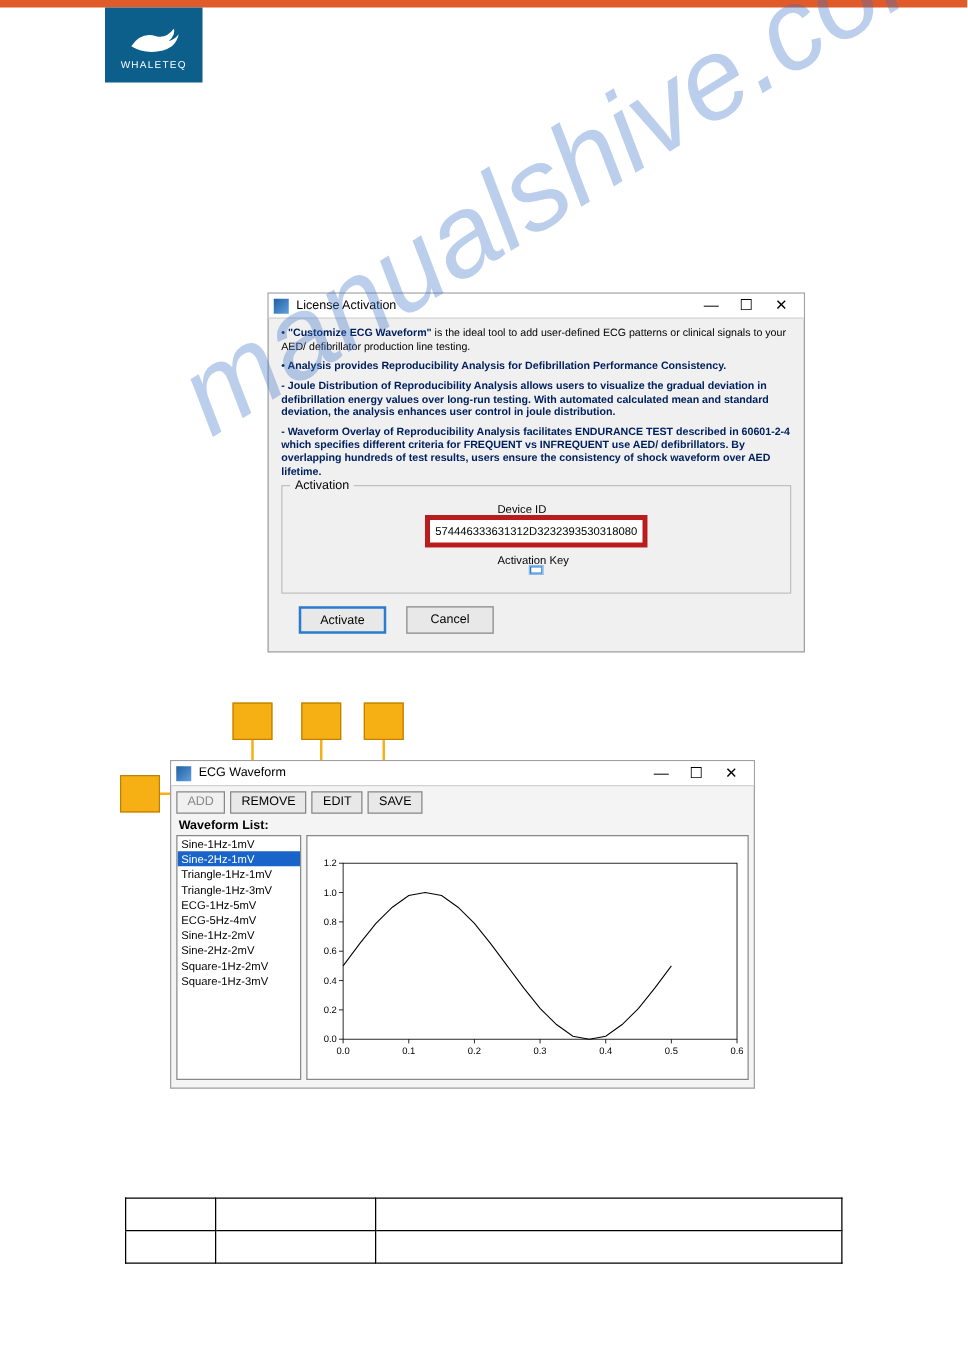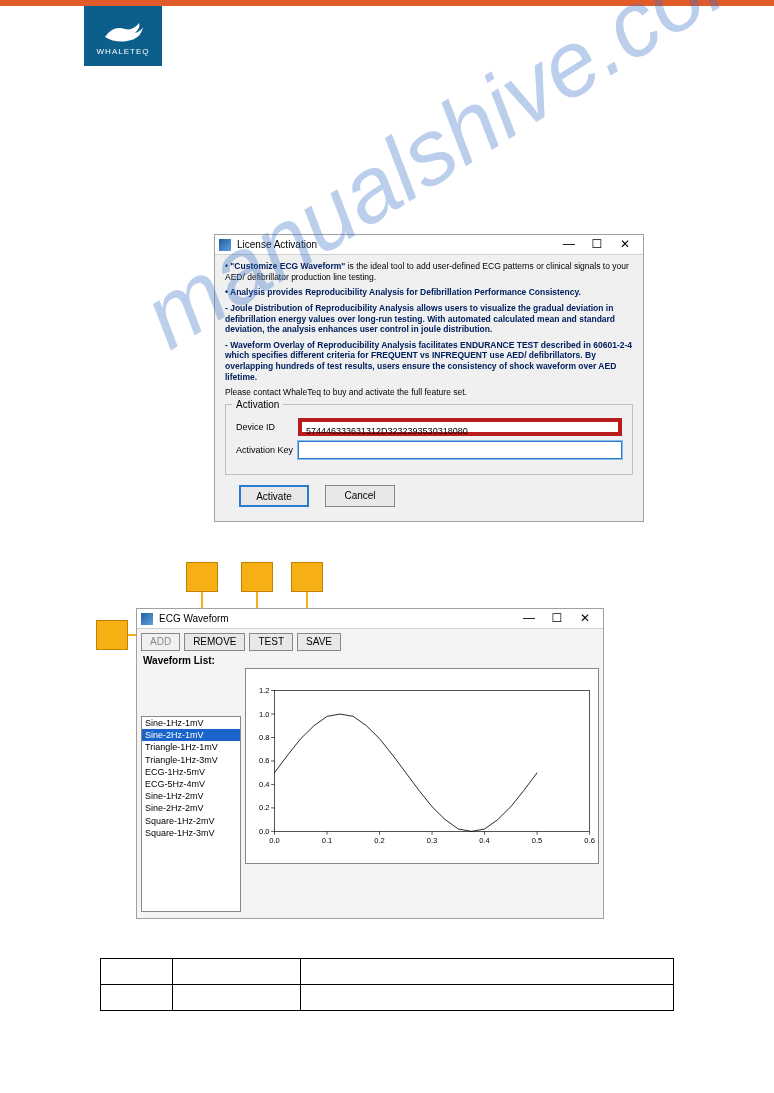--- a/index.html
+++ b/index.html
@@ -16,40 +16,40 @@
   .dlg1 { position: absolute; top: 234px; left: 214px; width: 430px; border: 1px solid #a0a0a0; background: #f0f0f0; font-size: 8.5px; color: #000; }
   .titlebar { height: 20px; background: #fff; border-bottom: 1px solid #d0d0d0; display: flex; align-items: center; padding: 0 4px; }
   .titlebar .tb-icon { width: 12px; height: 12px; background: linear-gradient(135deg,#2060a0,#60a0e0); margin-right: 6px; }
   .titlebar .tb-title { flex: 1; font-size: 10px; }
   .tb-btn { width: 28px; height: 18px; text-align: center; font-size: 12px; line-height: 16px; }
   .dlg1 .body { padding: 6px 10px 10px; }
   .dlg1 .body p { margin-bottom: 5px; line-height: 1.25; }
   .dlg1 .body .b1 { color: #002060; font-weight: bold; }
   .group { border: 1px solid #c0c0c0; margin-top: 6px; padding: 8px 10px 10px; position: relative; }
   .group .legend { position: absolute; top: -6px; left: 6px; background: #f0f0f0; padding: 0 4px; font-size: 10px; }
-  .row { display: flex; align-items: center; margin: 5px 0; }
+  .row { display: flex; align-items: center; margin: 5px 0; flex-direction: column; }
   .row label { width: 62px; font-size: 9px; }
   .row .field { flex: 1; height: 18px; border: 4px solid #b91c1c; background: #fff; font-size: 9px; padding: 2px 4px; line-height: 14px; }
   .row .field.focus { border: 1px solid #2a7bd0; outline: 1px solid #8bbbe8; }
   .btn-row { display: flex; justify-content: flex-start; gap: 16px; padding: 10px 14px 4px; }
   .btn { width: 70px; height: 22px; border: 1px solid #888; background: #e8e8e8; font-size: 10px; text-align: center; line-height: 20px; }
   .btn.primary { border: 2px solid #2a7bd0; }
 
   
   .callout { position: absolute; width: 32px; height: 30px; background: #f6b014; border: 1px solid #c08000; }
   .conn { position: absolute; background: #f6b014; }
 
   
   .dlg2 { position: absolute; top: 608px; left: 136px; width: 468px; border: 1px solid #a0a0a0; background: #f4f4f4; }
   .toolbar { padding: 4px 4px 2px; display: flex; gap: 4px; }
   .tbtn { height: 18px; padding: 0 8px; border: 1px solid #888; background: #e8e8e8; font-size: 10px; line-height: 16px; text-align: center; }
   .tbtn.disabled { color: #888; background: #f0f0f0; }
   .wf-label { font-size: 10px; padding: 2px 6px; font-weight: bold; }
   .wf-body { display: flex; padding: 0 4px 6px; gap: 4px; }
-  .list { width: 100px; height: 196px; border: 1px solid #888; background: #fff; font-size: 9px; overflow: hidden; margin-top: 48px; }
+  .list { width: 100px; height: 196px; border: 1px solid #888; background: #fff; font-size: 9px; overflow: hidden; }
   .list .item { padding: 0 3px; line-height: 12.2px; height: 12.2px; white-space: nowrap; }
   .list .item.sel { background: #1a63c8; color: #fff; }
   .chart { flex: 1; height: 196px; border: 1px solid #888; background: #fff; position: relative; }
   .chart svg { width: 100%; height: 100%; }
 
   
   .btable { position: absolute; top: 958px; left: 100px; width: 574px; border-collapse: collapse; }
   .btable td { border: 1px solid #000; height: 26px; }
   .btable .c1 { width: 72px; }
   .btable .c2 { width: 128px; }
@@ -74,21 +74,20 @@
     <div class="tb-title">License Activation</div>
     <div class="tb-btn">—</div>
     <div class="tb-btn">☐</div>
     <div class="tb-btn">✕</div>
   </div>
   <div class="body">
     <p><span class="b1">• "Customize ECG Waveform"</span><span> is the ideal tool to add user-defined ECG patterns or clinical signals to your AED/ defibrillator production line testing.</span></p>
     <p class="b1">• Analysis provides Reproducibility Analysis for Defibrillation Performance Consistency.</p>
     <p class="b1">   - Joule Distribution of Reproducibility Analysis allows users to visualize the gradual deviation in defibrillation energy values over long-run testing. With automated calculated mean and standard deviation, the analysis enhances user control in joule distribution.</p>
     <p class="b1">   - Waveform Overlay of Reproducibility Analysis facilitates ENDURANCE TEST described in 60601-2-4 which specifies different criteria for FREQUENT vs INFREQUENT use AED/ defibrillators. By overlapping hundreds of test results, users ensure the consistency of shock waveform over AED lifetime.</p>
-    <p>Please contact WhaleTeq to buy and activate the full feature set.</p>
     <div class="group">
       <span class="legend">Activation</span>
       <div class="row">
         <label>Device ID</label>
         <div class="field">574446333631312D3232393530318080</div>
       </div>
       <div class="row">
         <label>Activation Key</label>
         <div class="field focus"></div>
       </div>
@@ -113,21 +112,21 @@
   <div class="titlebar">
     <div class="tb-icon"></div>
     <div class="tb-title">ECG Waveform</div>
     <div class="tb-btn">—</div>
     <div class="tb-btn">☐</div>
     <div class="tb-btn">✕</div>
   </div>
   <div class="toolbar">
     <div class="tbtn disabled">ADD</div>
     <div class="tbtn">REMOVE</div>
-    <div class="tbtn">TEST</div>
+    <div class="tbtn">EDIT</div>
     <div class="tbtn">SAVE</div>
   </div>
   <div class="wf-label">Waveform List:</div>
   <div class="wf-body">
     <div class="list" id="wf-list">
         <div class="item">Sine-1Hz-1mV</div>
         <div class="item sel">Sine-2Hz-1mV</div>
         <div class="item">Triangle-1Hz-1mV</div>
         <div class="item">Triangle-1Hz-3mV</div>
         <div class="item">ECG-1Hz-5mV</div>

